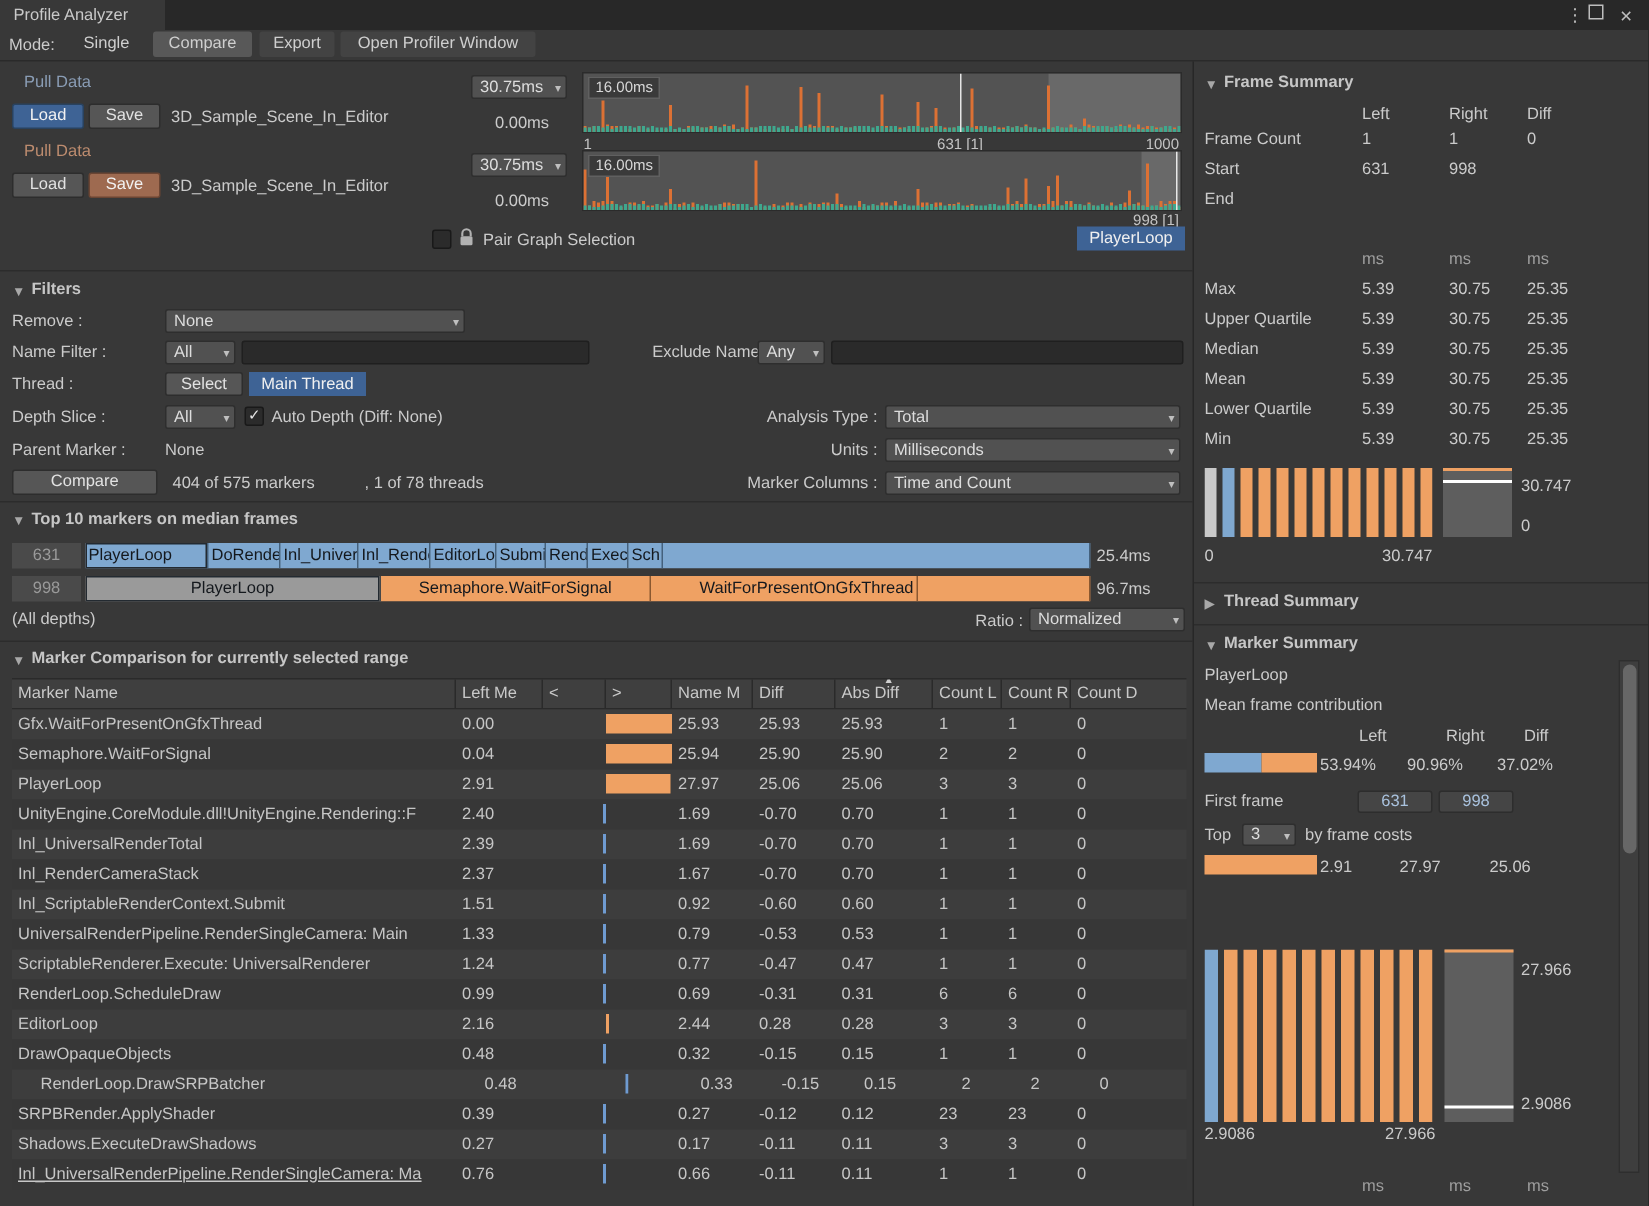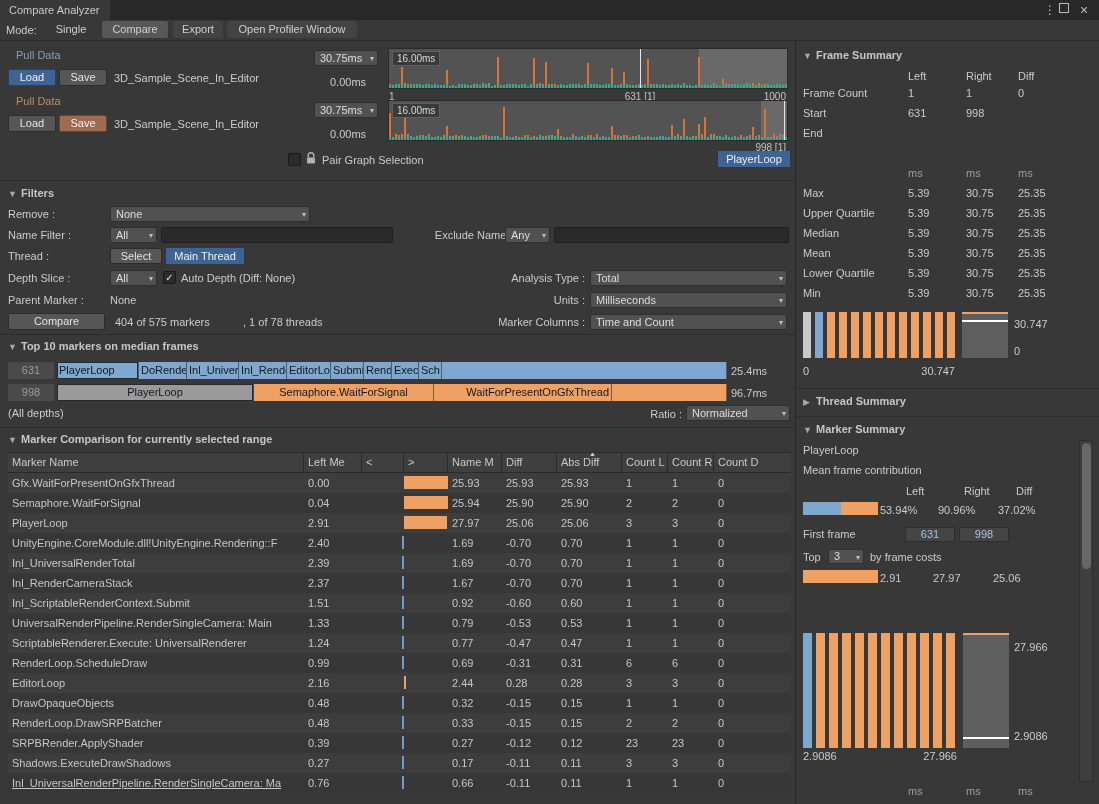--- a/index.html
+++ b/index.html
@@ -86,21 +86,21 @@
   .sb-thumb{position:absolute;background:#676767;border-radius:5px;}
   .ralign{text-align:right;}
 </style>
 </head>
 <body>
 
 <div class="app">
 
   <div class="abs tabbar" style="left:0;top:0;width:1099px;height:20px">
     <div class="tab">
-      <span>Compare Analyzer</span>
+      <span>Profile Analyzer</span>
     </div>
     <div class="winicon" style="left:1044px;top:3px">⋮</div>
     <div class="winicon" style="left:1059px;top:-1px"><span class="maxbox"></span></div>
     <div class="winicon" style="left:1080px;top:2px;font-size:14px">×</div>
   </div>
 
   <div class="abs" style="left:0;top:20px;width:1099px;height:20px;border-bottom:1px solid #2A2A2A">
     <span class="abs" style="left:6px;top:4px">Mode:</span>
     <span class="abs tbtn" style="left:44px;top:1px;width:54px">Single</span>
     <span class="abs tbtn tbtn-sel" style="left:102px;top:1px;width:66px">Compare</span>
@@ -947,21 +947,21 @@
         </div>
         <div class="cmp-cell cmp-barcell" style="width: 44px;"></div>
         <div class="cmp-cell" style="width: 54px;">0.32</div>
         <div class="cmp-cell" style="width: 55px;">-0.15</div>
         <div class="cmp-cell" style="width: 65px;">0.15</div>
         <div class="cmp-cell" style="width: 46px;">1</div>
         <div class="cmp-cell" style="width: 46px;">1</div>
         <div class="cmp-cell" style="width: 77px;">0</div>
       </div>
       <div class="cmp-row">
-        <div class="cmp-cell" style="width: 296px;">RenderLoop.DrawSRPBatcher</div>
+        <div class="cmp-cell" style="width: 296px; margin-left: 15px;">RenderLoop.DrawSRPBatcher</div>
         <div class="cmp-cell" style="width: 58px;">0.48</div>
         <div class="cmp-cell cmp-barcell" style="width: 42px;">
           <div class="bar-left" style="width: 2px;"></div>
         </div>
         <div class="cmp-cell cmp-barcell" style="width: 44px;"></div>
         <div class="cmp-cell" style="width: 54px;">0.33</div>
         <div class="cmp-cell" style="width: 55px;">-0.15</div>
         <div class="cmp-cell" style="width: 65px;">0.15</div>
         <div class="cmp-cell" style="width: 46px;">2</div>
         <div class="cmp-cell" style="width: 46px;">2</div>

